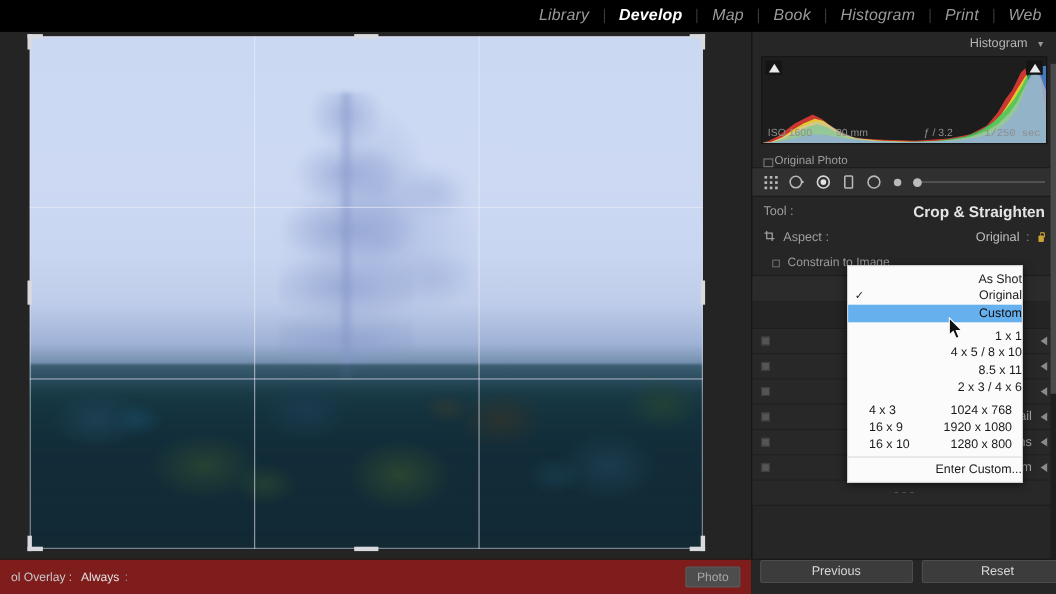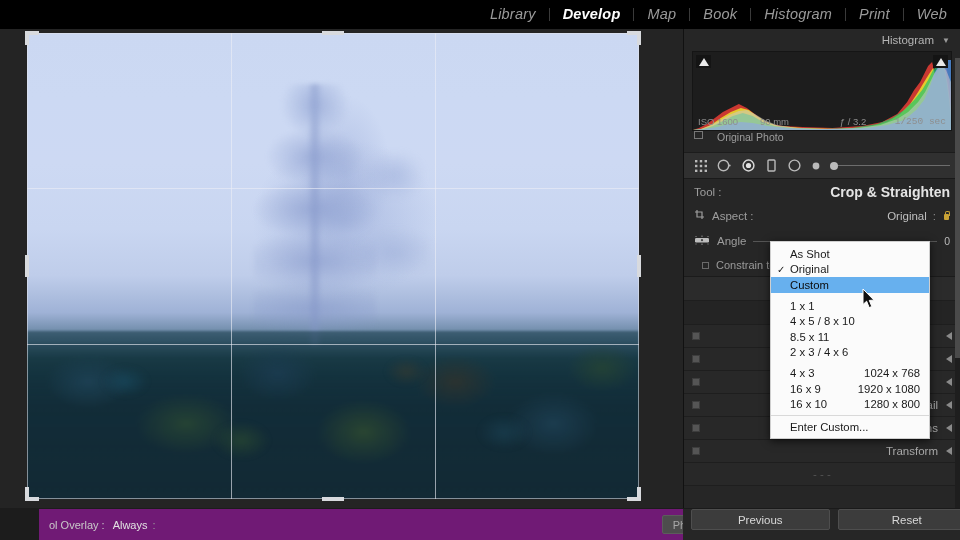--- a/index.html
+++ b/index.html
@@ -128,21 +128,21 @@
   .exif {
     position:absolute; left:0; right:0; bottom:2px; height:14px;
     display:flex; align-items:center; color:#8e8e8e; font-size:9.5px; padding:0 5px;
   }
   .exif span { flex:1; }
   .exif span:nth-child(2){ text-align:left; }
   .exif span:nth-child(3){ text-align:center; }
   .exif span:nth-child(4){ text-align:right;font-family:Liberation Mono, monospace; }
 
   .origrow {
-    height:22px; display:flex; align-items:flex-start; gap:14px;
+    height:22px; display:flex; align-items:flex-end; gap:1px;
     padding-left:10px; color:#9d9d9d; font-size:10.5px;
     border-bottom:1px solid #1c1c1c;
   }
   .cbsq { width:9px; height:8px; border:1px solid #777; display:inline-block; }
 
   .toolrow {
     height:26px; background:#303030; display:flex; align-items:center;
     gap:9px; padding:0 10px; border-bottom:1px solid #1a1a1a;
   }
   .ticon { color:#c4c4c4; display:flex; align-items:center; }
@@ -202,36 +202,37 @@
   .dropdown {
     position:absolute; left:86px; top:212px; width:160px;
     background:#fbfbfb; box-shadow:0 2px 8px rgba(0,0,0,.65);
     padding:4px 0 3px 0; z-index:40;
     border:1px solid #cfcfcf;
   }
   .ditem {
     height:15.6px; display:flex; align-items:center;
     font-size:11.3px; color:#1a1a1a; padding-left:19px; position:relative;
     white-space:nowrap;
+    justify-content:flex-end;
   }
   .ditem.sel { background:#67b0ee; color:#0c0c0c; }
   .ditem .chk {
     position:absolute; left:6px; font-size:10px; color:#222; font-weight:bold;
   }
   .ditem .dim { margin-left:auto; padding-right:9px; }
   .dgap { height:5px; }
   .dsep { height:1px; background:#d9d9d9; margin:3px 0; }
 
   .cursor { position:absolute; left:862px; top:288px; z-index:60; }
 
   
   .toolbar {
     position:absolute; left:0; top:508px; width:683px; height:32px;
-    background:#701a75; border-top:1px solid #1c1c1c;
-    display:flex; align-items:center; padding:0 10px;margin-left:39px;
+    background:#7f1d1d; border-top:1px solid #1c1c1c;
+    display:flex; align-items:center; padding:0 10px;
   }
   .tbtxt { color:#c9c9c9; font-size:11px; }
   .tbval { color:#e2e2e2; font-size:11px; margin-left:8px; }
   .tbcolon { color:#9a9a9a; font-size:11px; margin-left:5px; }
   .donebtn {
     margin-left:auto; width:50px; height:19px; border-radius:2px;
     background:#4d4d4d; border:1px solid #5c5c5c; color:#a8a8a8;
     font-size:11px; display:flex; align-items:center; justify-content:center;
   }
   .botright {
@@ -397,39 +398,20 @@
           <path d="M3 1 v7 h7" fill="none" stroke="#9d9d9d" stroke-width="1.2"></path>
           <path d="M1 3 h7 v7" fill="none" stroke="#9d9d9d" stroke-width="1.2"></path>
         </svg>
       </span>
       <span>Aspect :</span>
       <span class="val">Original</span>
       <span style="color:#8a8a8a">:</span>
       <span class="lock"></span>
     </div>
 
-    <div class="anglerow">
-      <span>
-        <svg width="16" height="12" viewBox="0 0 16 12">
-          <rect x="1" y="4" width="14" height="4.5" rx="1.2" fill="#bdbdbd"></rect>
-          <circle cx="8" cy="6.2" r="1.1" fill="#444"></circle>
-          <g stroke="#8c8c8c" stroke-width="1">
-            <line x1="2" y1="2" x2="2" y2="3"></line>
-              <line x1="8" y1="1.5" x2="8" y2="3"></line>
-              <line x1="14" y1="2" x2="14" y2="3"></line>
-            <line x1="2" y1="9.5" x2="2" y2="10.5"></line>
-              <line x1="8" y1="9.5" x2="8" y2="11"></line>
-              <line x1="14" y1="9.5" x2="14" y2="10.5"></line>
-          </g>
-        </svg>
-      </span>
-      <span>Angle</span>
-      <span class="angletrack"></span>
-      <span class="num">0</span>
-    </div>
 
     <div class="constrainrow">
       <span class="smallsq"></span>
       <span>Constrain to Image</span>
     </div>
 
     <div class="divider"></div>
     <div class="spacerrow"></div>
     <div class="spacerrow" style="background:#242424"></div>
 

